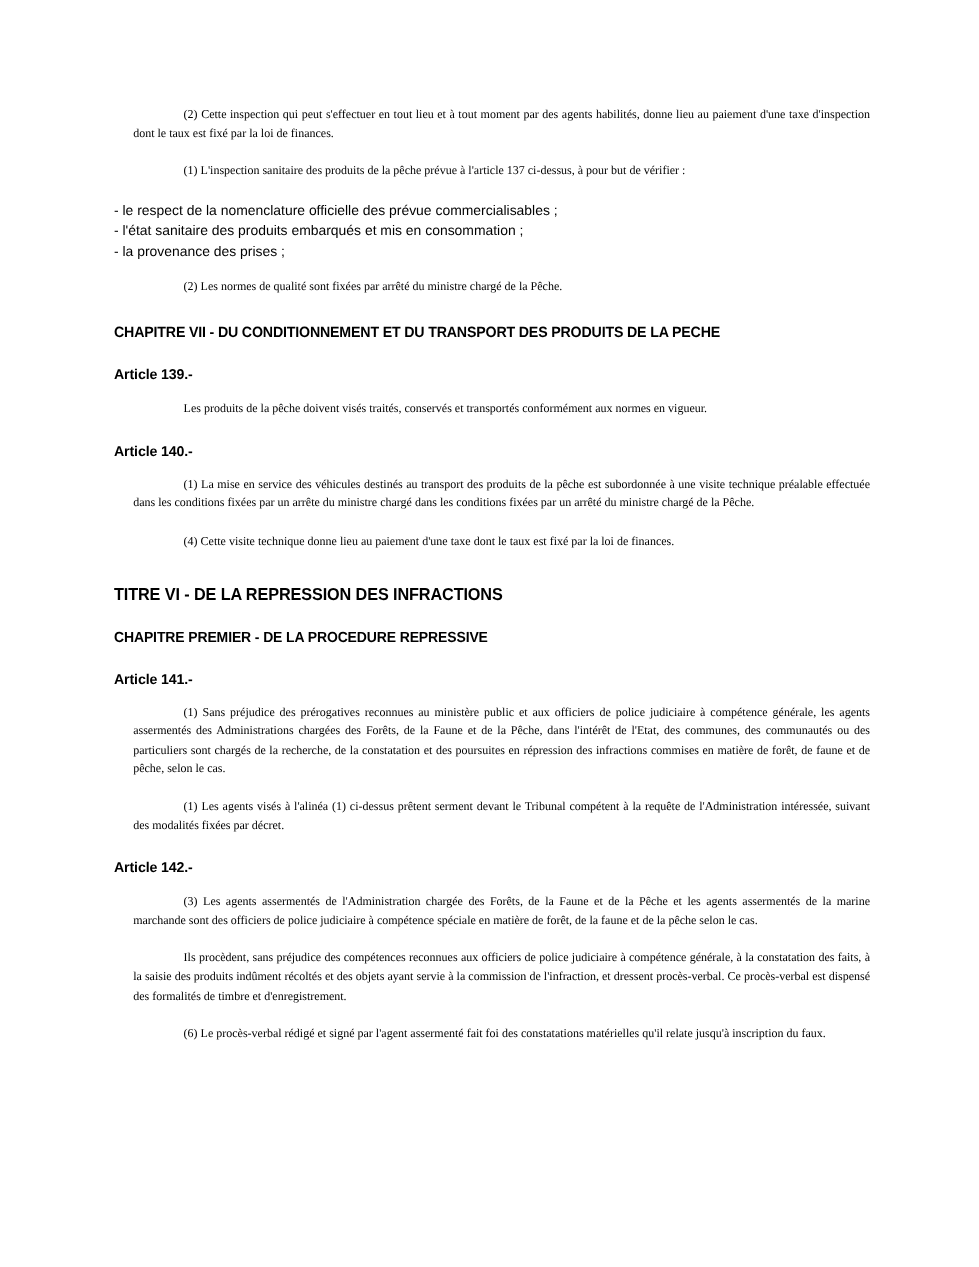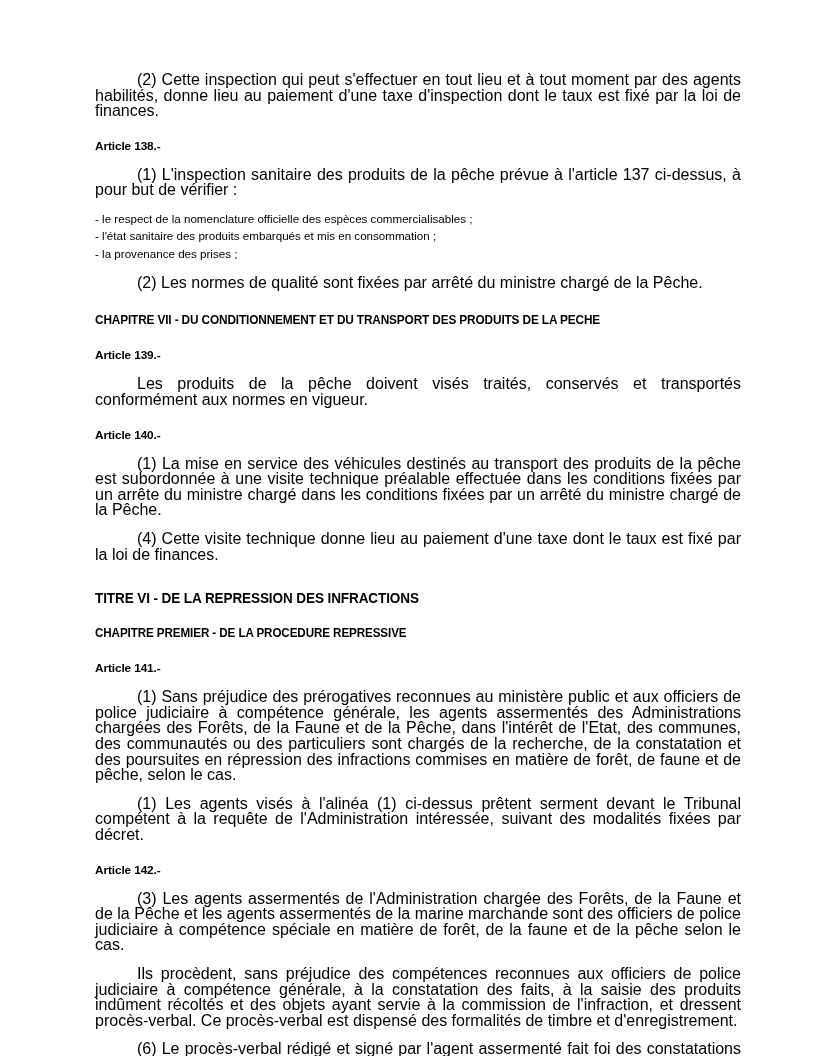--- a/index.html
+++ b/index.html
@@ -22,26 +22,26 @@
   }
   .content {
     position: absolute;
     left: 95px;
     top: 72px;
     width: 646px;
   }
 
   
   .para {
-    font-family: Liberation Sans, sans-serif;
-    font-size: 16px;
+    font-family: Liberation Serif, serif;
+    font-size: 10px;
     line-height: 15.6px;
     text-align: justify;
     text-justify: inter-word;
-    margin: 0;
+    margin: 16px;
     padding: 0;
     color: #000;
   }
   .para.indent {
     text-indent: 42px;
   }
   .gap-para { margin-top: 13px; }
 
   
   .dashlist {
@@ -98,26 +98,25 @@
   }
 </style>
 </head>
 <body>
 
 <div class="page">
   <div class="content">
 
     <p class="para indent">(2) Cette inspection qui peut s'effectuer en tout lieu et à tout moment par des agents habilités, donne lieu au paiement d'une taxe d'inspection dont le taux est fixé par la loi de finances.</p>
 
-    <div class="art-head">Article 138.-</div>
 
     <p class="para indent gap-para">(1) L'inspection sanitaire des produits de la pêche prévue à l'article 137 ci-dessus, à pour but de vérifier :</p>
 
     <div class="dashlist">
-      <div class="dashline">- le respect de la nomenclature officielle des espèces commercialisables ;</div>
+      <div class="dashline">- le respect de la nomenclature officielle des prévue commercialisables ;</div>
       <div class="dashline">- l'état sanitaire des produits embarqués et mis en consommation ;</div>
       <div class="dashline">- la provenance des prises ;</div>
     </div>
 
     <p class="para indent gap-para">(2) Les normes de qualité sont fixées par arrêté du ministre chargé de la Pêche.</p>
 
     <div class="chapter-head">CHAPITRE VII - DU CONDITIONNEMENT ET DU TRANSPORT DES PRODUITS DE LA PECHE</div>
 
     <div class="art-head">Article 139.-</div>
 

